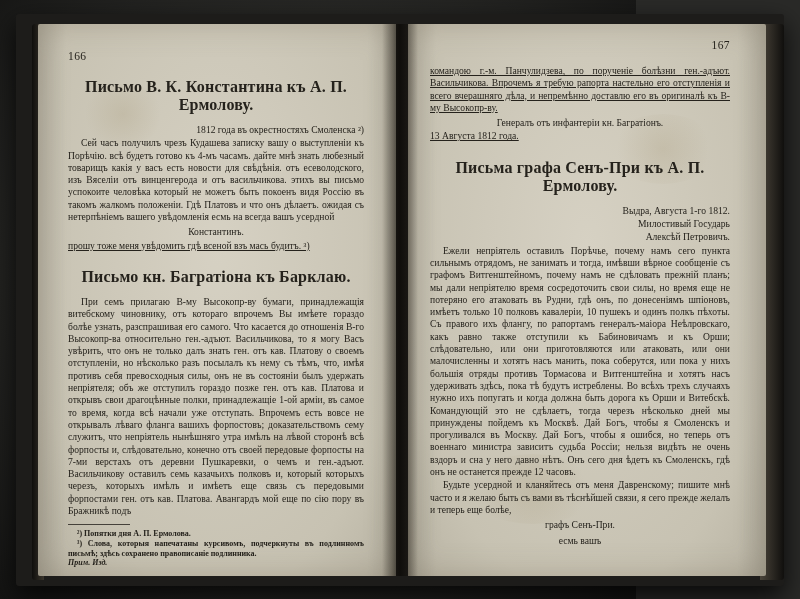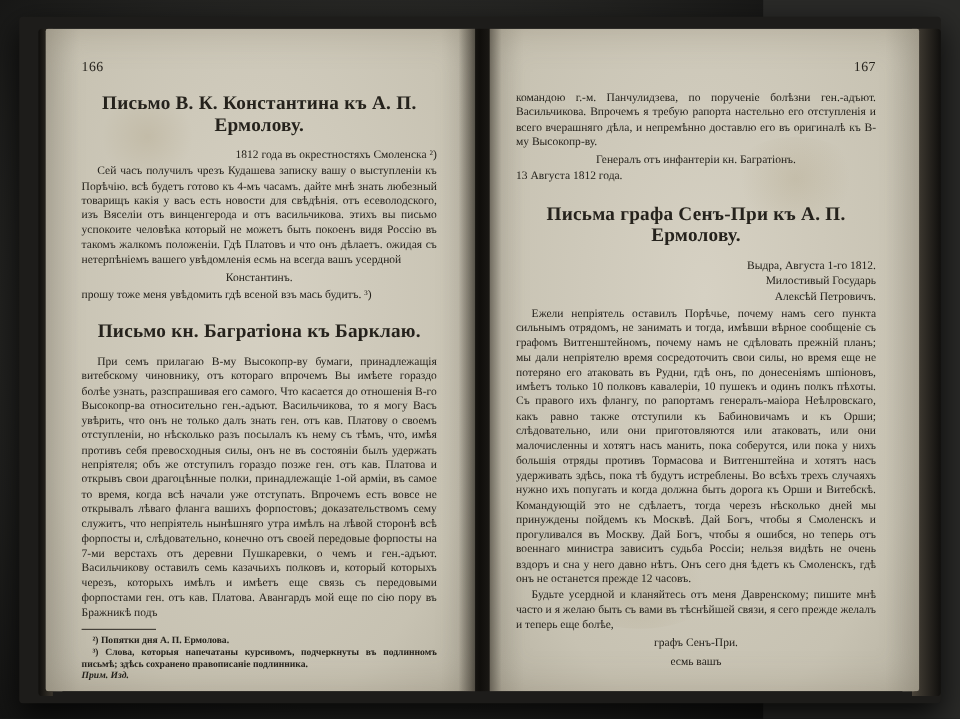--- a/index.html
+++ b/index.html
@@ -46,32 +46,32 @@
   .cover-right{position:absolute;left:744px;top:10px;width:24px;height:556px;
       background:linear-gradient(270deg,#100f0d,#4a443a);border-radius:0 3px 3px 0;}
   .edge-left{position:absolute;left:28px;top:16px;width:8px;height:546px;
       background:linear-gradient(90deg,#8d8573,#c6c0af);}
   .edge-right{position:absolute;left:736px;top:16px;width:10px;height:546px;
       background:linear-gradient(270deg,#8d8573,#c6c0af);}
 
   
   .col{position:absolute;color:#25221c;}
   .col.left{left:52px;top:36px;width:296px;}
-  .col.right{left:414px;top:36px;width:300px;}
+  .col.right{left:414px;top:25px;width:300px;}
 
   .folio{font-size:11.5px;letter-spacing:.4px;}
   .folio.l{text-align:left;}
   .folio.r{text-align:right;}
 
   h2.head{font-size:16px;font-weight:bold;text-align:center;
           margin:16px 0 10px 0;letter-spacing:.2px;}
 
   p{font-size:9.6px;line-height:12.3px;text-align:justify;margin:0 0 1px 0;
     text-indent:13px;hyphens:auto;}
-  p.noind{text-indent:0;}
+  p.noind{text-indent:0;text-decoration:underline;}
   p.center{text-align:right;text-indent:0;}
   p.right{text-align:right;text-indent:0;}
   p.sign{text-align:center;text-indent:0;margin-top:3px;}
 
   .rule{width:62px;height:1px;background:#45413a;margin:7px 0 4px 0;}
   .notes{margin-top:4px;font-weight:bold;}
   .notes p{font-size:8px;line-height:9.6px;text-indent:9px;margin:0;}
 
   
   .blotch{position:absolute;border-radius:50%;pointer-events:none;

